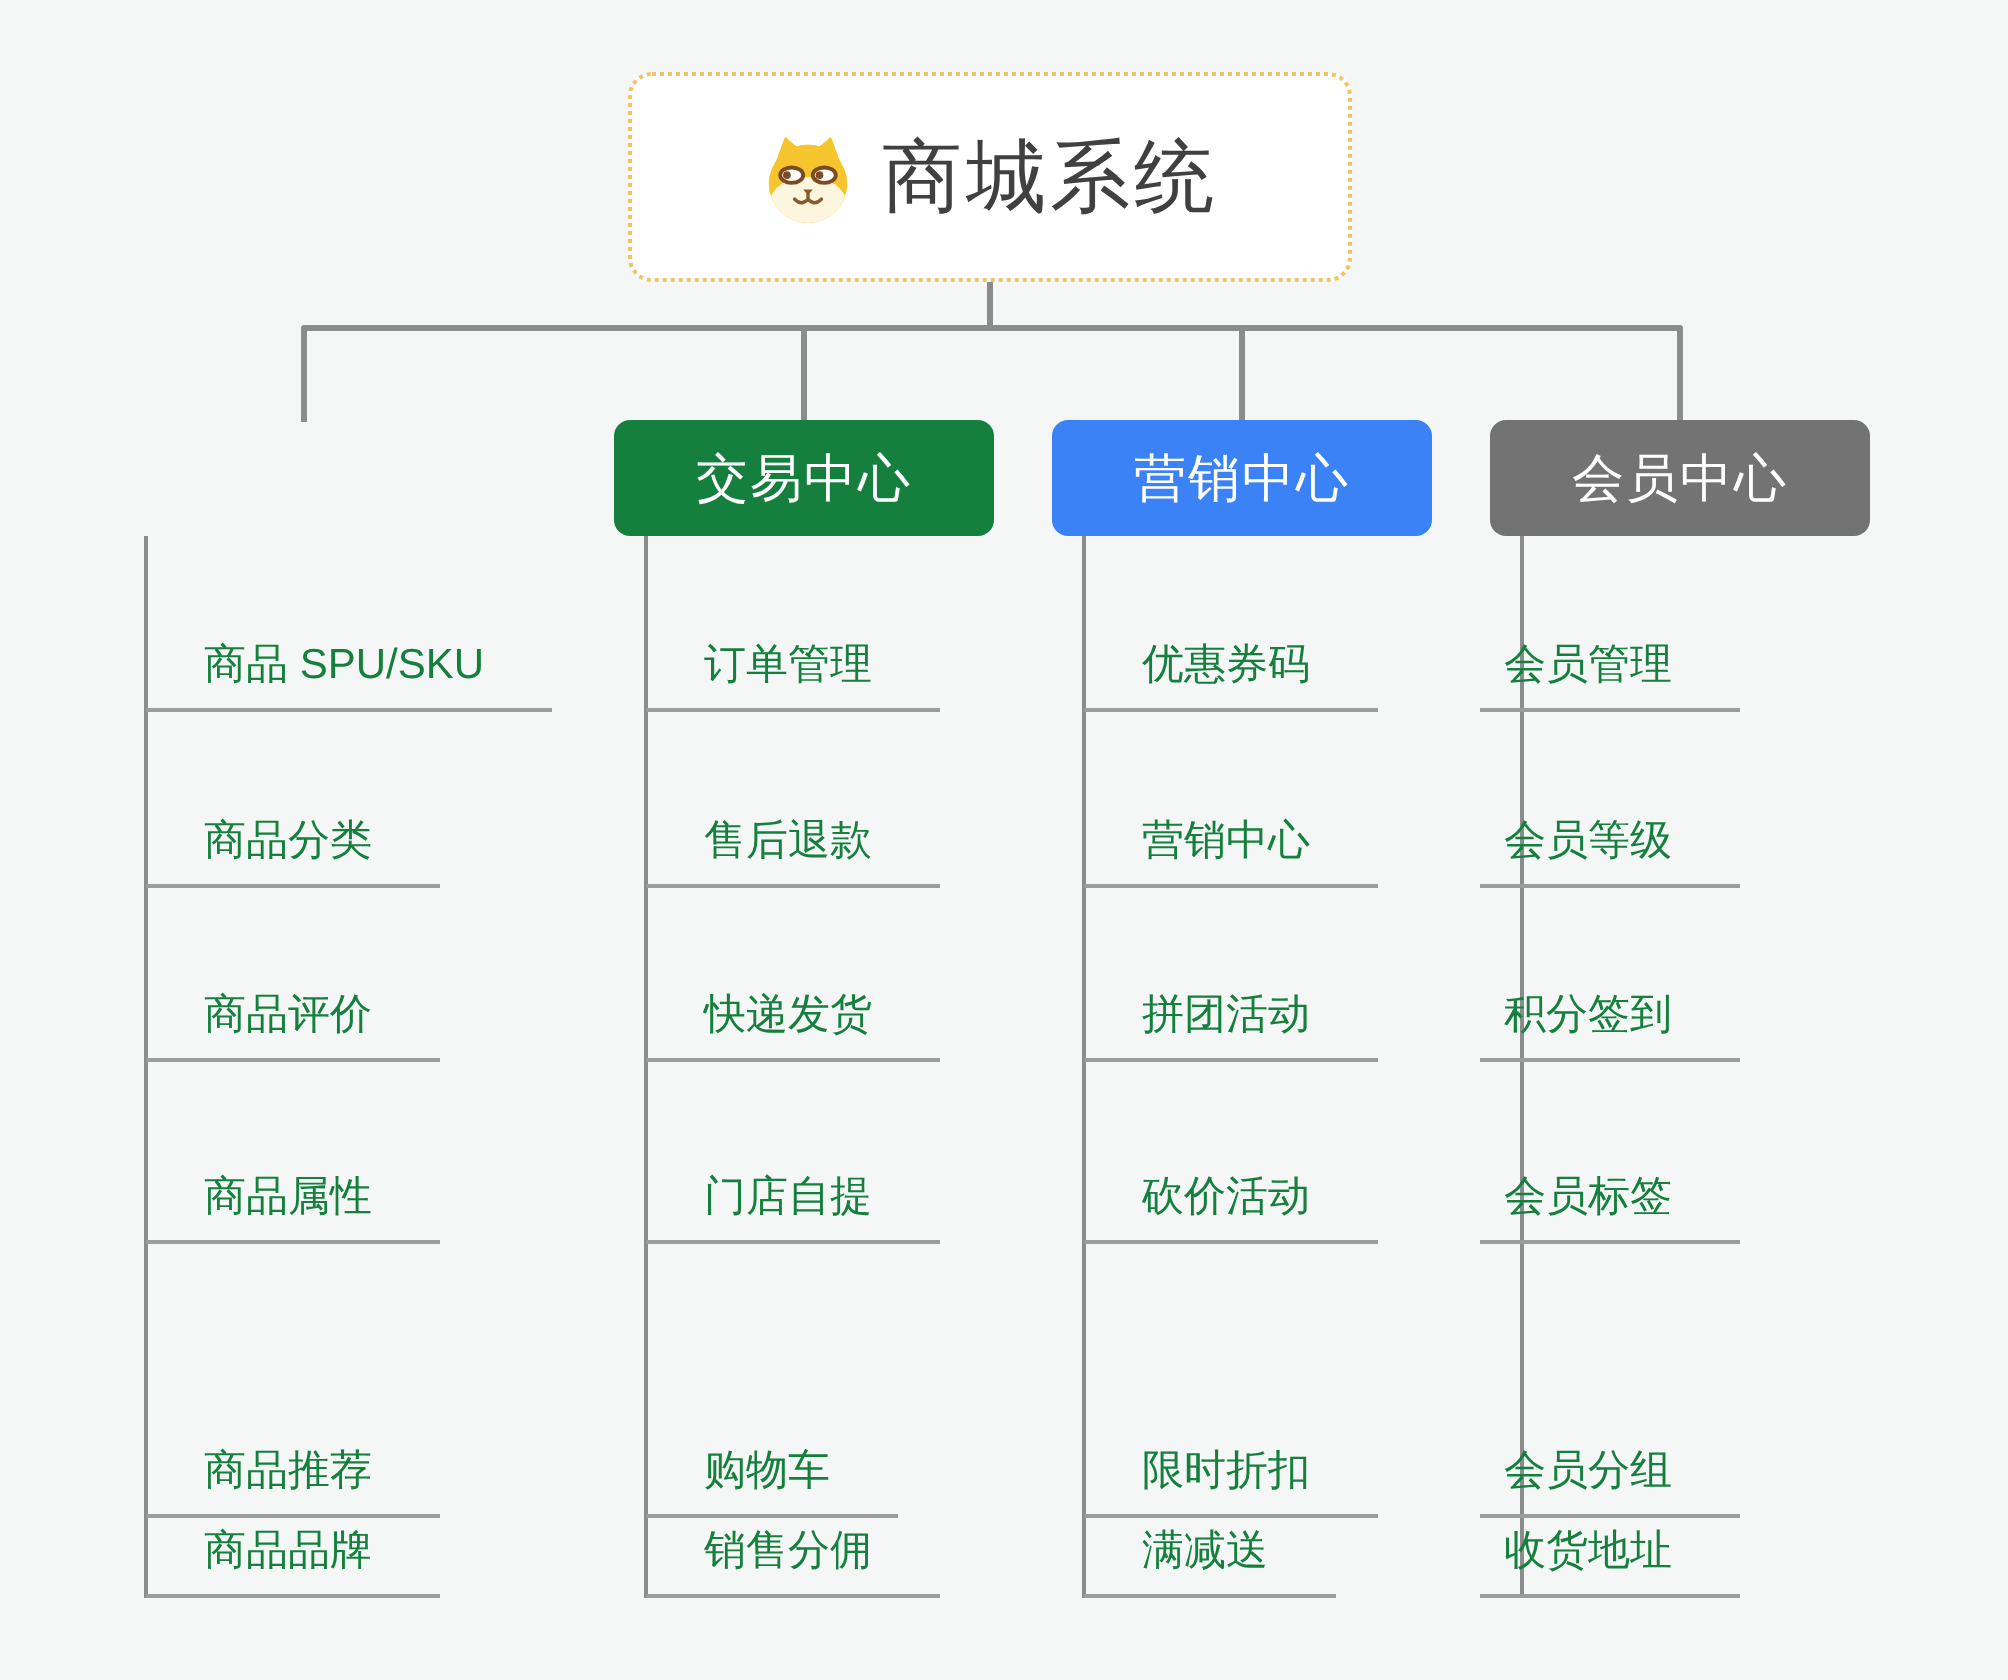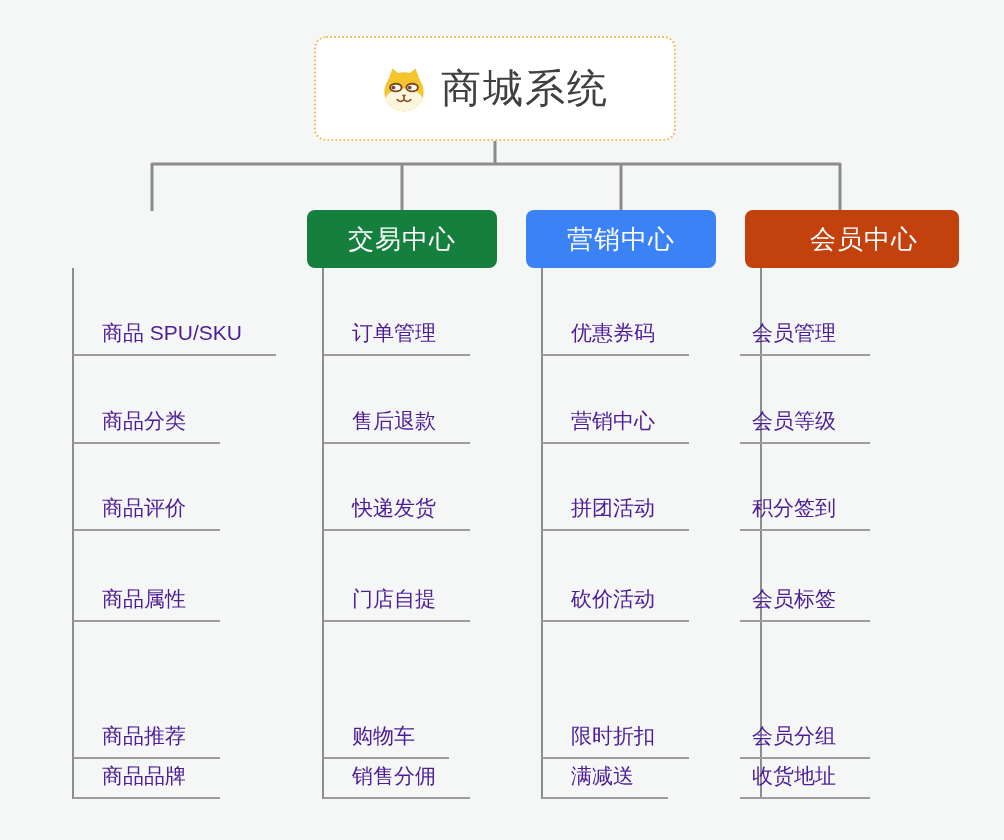--- a/index.html
+++ b/index.html
@@ -59,21 +59,21 @@
   }
   .branch-box.b0 { left: 57px;  }
   .branch-box.b1 { left: 307px; }
   .branch-box.b2 { left: 526px; }
   .branch-box.b3 { left: 745px; }
   
   .leaf {
     position: absolute;
     font-size: 21px;
     line-height: 26px;
-    color: #4c1d95;
+    color: #15803d;
     padding: 0 34px 8px 29px;
     border-bottom: 2px solid #9c9c9c;
     white-space: nowrap;
     width: max-content;
   }
   .col0 .leaf { left: 73px;  }
   .col1 .leaf { left: 323px; }
   .col2 .leaf { left: 542px; }
   .col3 .leaf { left: 740px; padding-left: 12px; }
   .leaf.r0 { top: 320px; }
@@ -128,21 +128,21 @@
     </svg>
     <span class="root-title">商城系统</span>
   </div>
 
   <div class="branch-box b1" style="background-color: #15803d;">
     <span>交易中心</span>
   </div>
   <div class="branch-box b2" style="background-color: #3b82f6; font-family: Liberation Serif, serif;">
     <span>营销中心</span>
   </div>
-  <div class="branch-box b3" style="background-color: #c2410c; padding-left: 24px;">
+  <div class="branch-box b3" style="background-color: #737373;">
     <span>会员中心</span>
   </div>
 
   <div class="col0">
     <div class="leaf r0">商品 SPU/SKU</div>
     <div class="leaf r1">商品分类</div>
     <div class="leaf r2">商品评价</div>
     <div class="leaf r3">商品属性</div>
     <div class="leaf r4">商品推荐</div>
     <div class="leaf r5">商品品牌</div>

